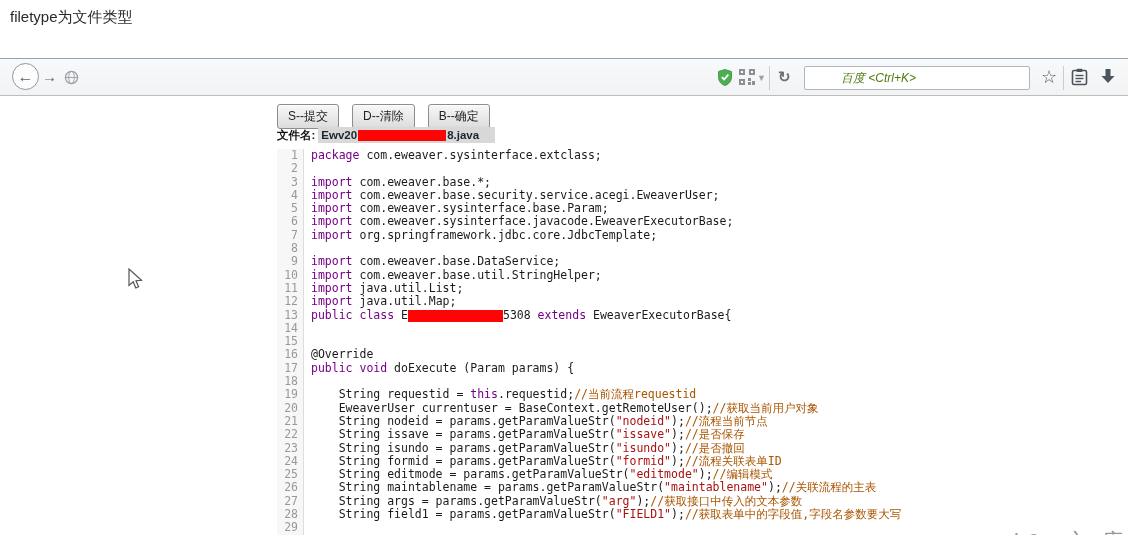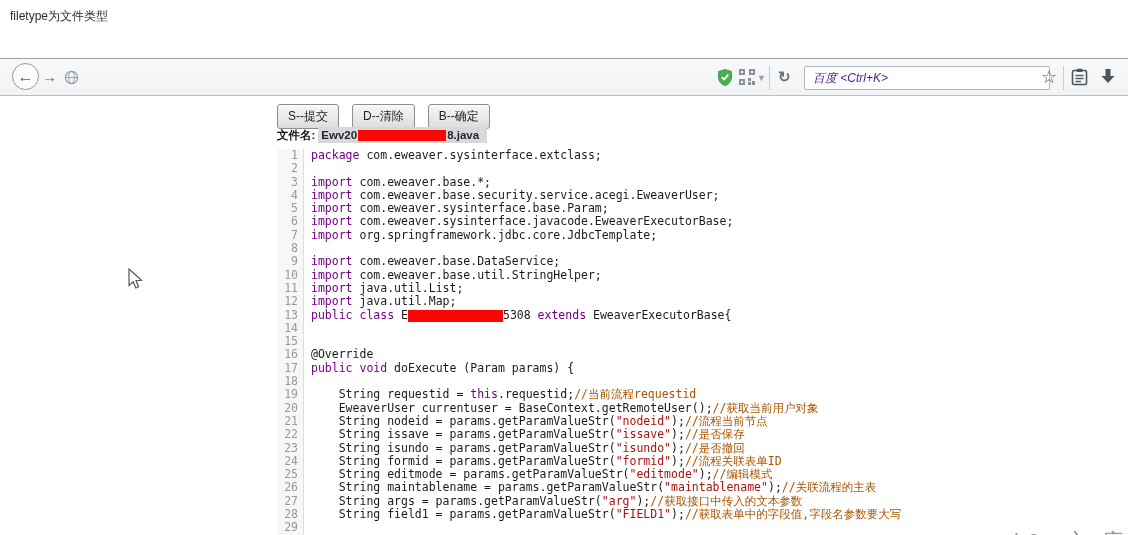--- a/index.html
+++ b/index.html
@@ -1,55 +1,55 @@
 <!DOCTYPE html>
 <html><head>
 <meta charset="utf-8">
 <style>
   * { margin:0; padding:0; box-sizing:border-box; }
   body { font-family:"Liberation Sans", sans-serif; background:#fff; }
   #stage { position:relative; width:1128px; height:535px; background:#fff; overflow:hidden; }
 
-  .page-title { position:absolute; left:10px; top:8px; font-size:12px; color:#2a2a2a; }
+  .page-title { position:absolute; left:10px; top:8px; font-size:15px; color:#2a2a2a; }
 
   
   .chrome { position:absolute; left:0; top:58px; width:1128px; height:38px;
             background:linear-gradient(#f8f9fa,#f1f3f5);
             border-top:1px solid #97a1ab; border-bottom:1px solid #bcbcbc; }
   .nav-back { position:absolute; left:12px; top:4px; width:27px; height:27px; border:1px solid #8e979f;
               border-radius:50%; background:#fdfdfd; color:#59626b; font-size:16px; line-height:25px;
               text-align:center; font-weight:bold; }
   .nav-fwd  { position:absolute; left:42px; top:9px; color:#59626b; font-size:15px; font-weight:bold; }
   .globe { position:absolute; left:64px; top:11px; }
   .urlbar { position:absolute; left:84px; top:7px; width:626px; height:24px; background:#fff;
             border:1px solid #b0b6bc; border-radius:2px; padding:4px 6px; font-size:12.5px;
             white-space:nowrap; overflow:hidden; color:#777; }
   .url-host { color:#1a1a1a; font-weight:bold; }
   .redact { display:inline-block; background:#fe0505; vertical-align:middle; }
   .redact-url { width:67px; height:13px; margin:0 1px; }
   .icon16 { position:absolute; top:10px; }
   .caret-down { position:absolute; left:757px; top:14px; font-size:9px; color:#9aa0a6; }
   .tb-divider { position:absolute; top:7px; width:1px; height:24px; background:#c8cdd2; }
   .reload { position:absolute; left:778px; top:9px; font-size:15px; color:#6b7277; font-weight:bold; }
-  .searchbox { position:absolute; left:804px; top:7px; width:246px; height:24px; background:#fff;
-               border:1px solid #b0b6bc; border-radius:2px; padding:3px 6px 3px 8px; font-size:12px;
-               font-style:italic; color:#4c1d95; white-space:nowrap; }
+  .searchbox { position:absolute; left:804px; top:7px; width:226px; height:24px; background:#fff;
+               border:1px solid #b0b6bc; border-radius:2px; padding:3px 6px 3px 36px; font-size:12px;
+               font-style:italic; color:#4d7c0f; white-space:nowrap; }
   .search-mag { position:absolute; left:810px; top:12px; }
   .star { position:absolute; left:1041px; top:7px; font-size:18px; color:#555c63; }
   .clipboard { position:absolute; left:1071px; top:9px; }
   .dl-arrow { position:absolute; left:1100px; top:9px; }
 
   
   .btn-row { position:absolute; left:277px; top:104px; display:flex; gap:13px; }
   .form-btn { font-family:"Liberation Sans",sans-serif; font-size:12px; color:#222; padding:3px 10px;
               border:1px solid #8d8d8d; border-radius:3px; background:linear-gradient(#f8f8f8,#dcdcdc);
               box-shadow:0 1px 0 rgba(255,255,255,.8) inset; }
   .file-row { position:absolute; left:277px; top:128px; font-size:11.5px; font-weight:bold; color:#111;
               white-space:nowrap; }
-  .file-value { background:#d8d8d8; color:#1b2430; padding:2px 8px 2px 3px; margin-left:3px; }
+  .file-value { background:#d8d8d8; color:#1b2430; padding:2px 16px 2px 3px; margin-left:3px; }
   .redact-file { width:88px; height:11px; margin:0 1px; }
 
   
   .editor { position:absolute; left:277px; top:149px; width:851px; height:386px;
             font-family:"DejaVu Sans Mono", monospace; font-size:11.5px; line-height:13.3px;
             white-space:pre; overflow:hidden; }
   .code-line { display:flex; height:13.3px; }
   .gutter { width:27px; flex:0 0 27px; text-align:right; padding-right:5px; color:#999;
             background:#f7f7f7; border-right:1px solid #ddd; }
   .code-text { padding-left:7px; }

